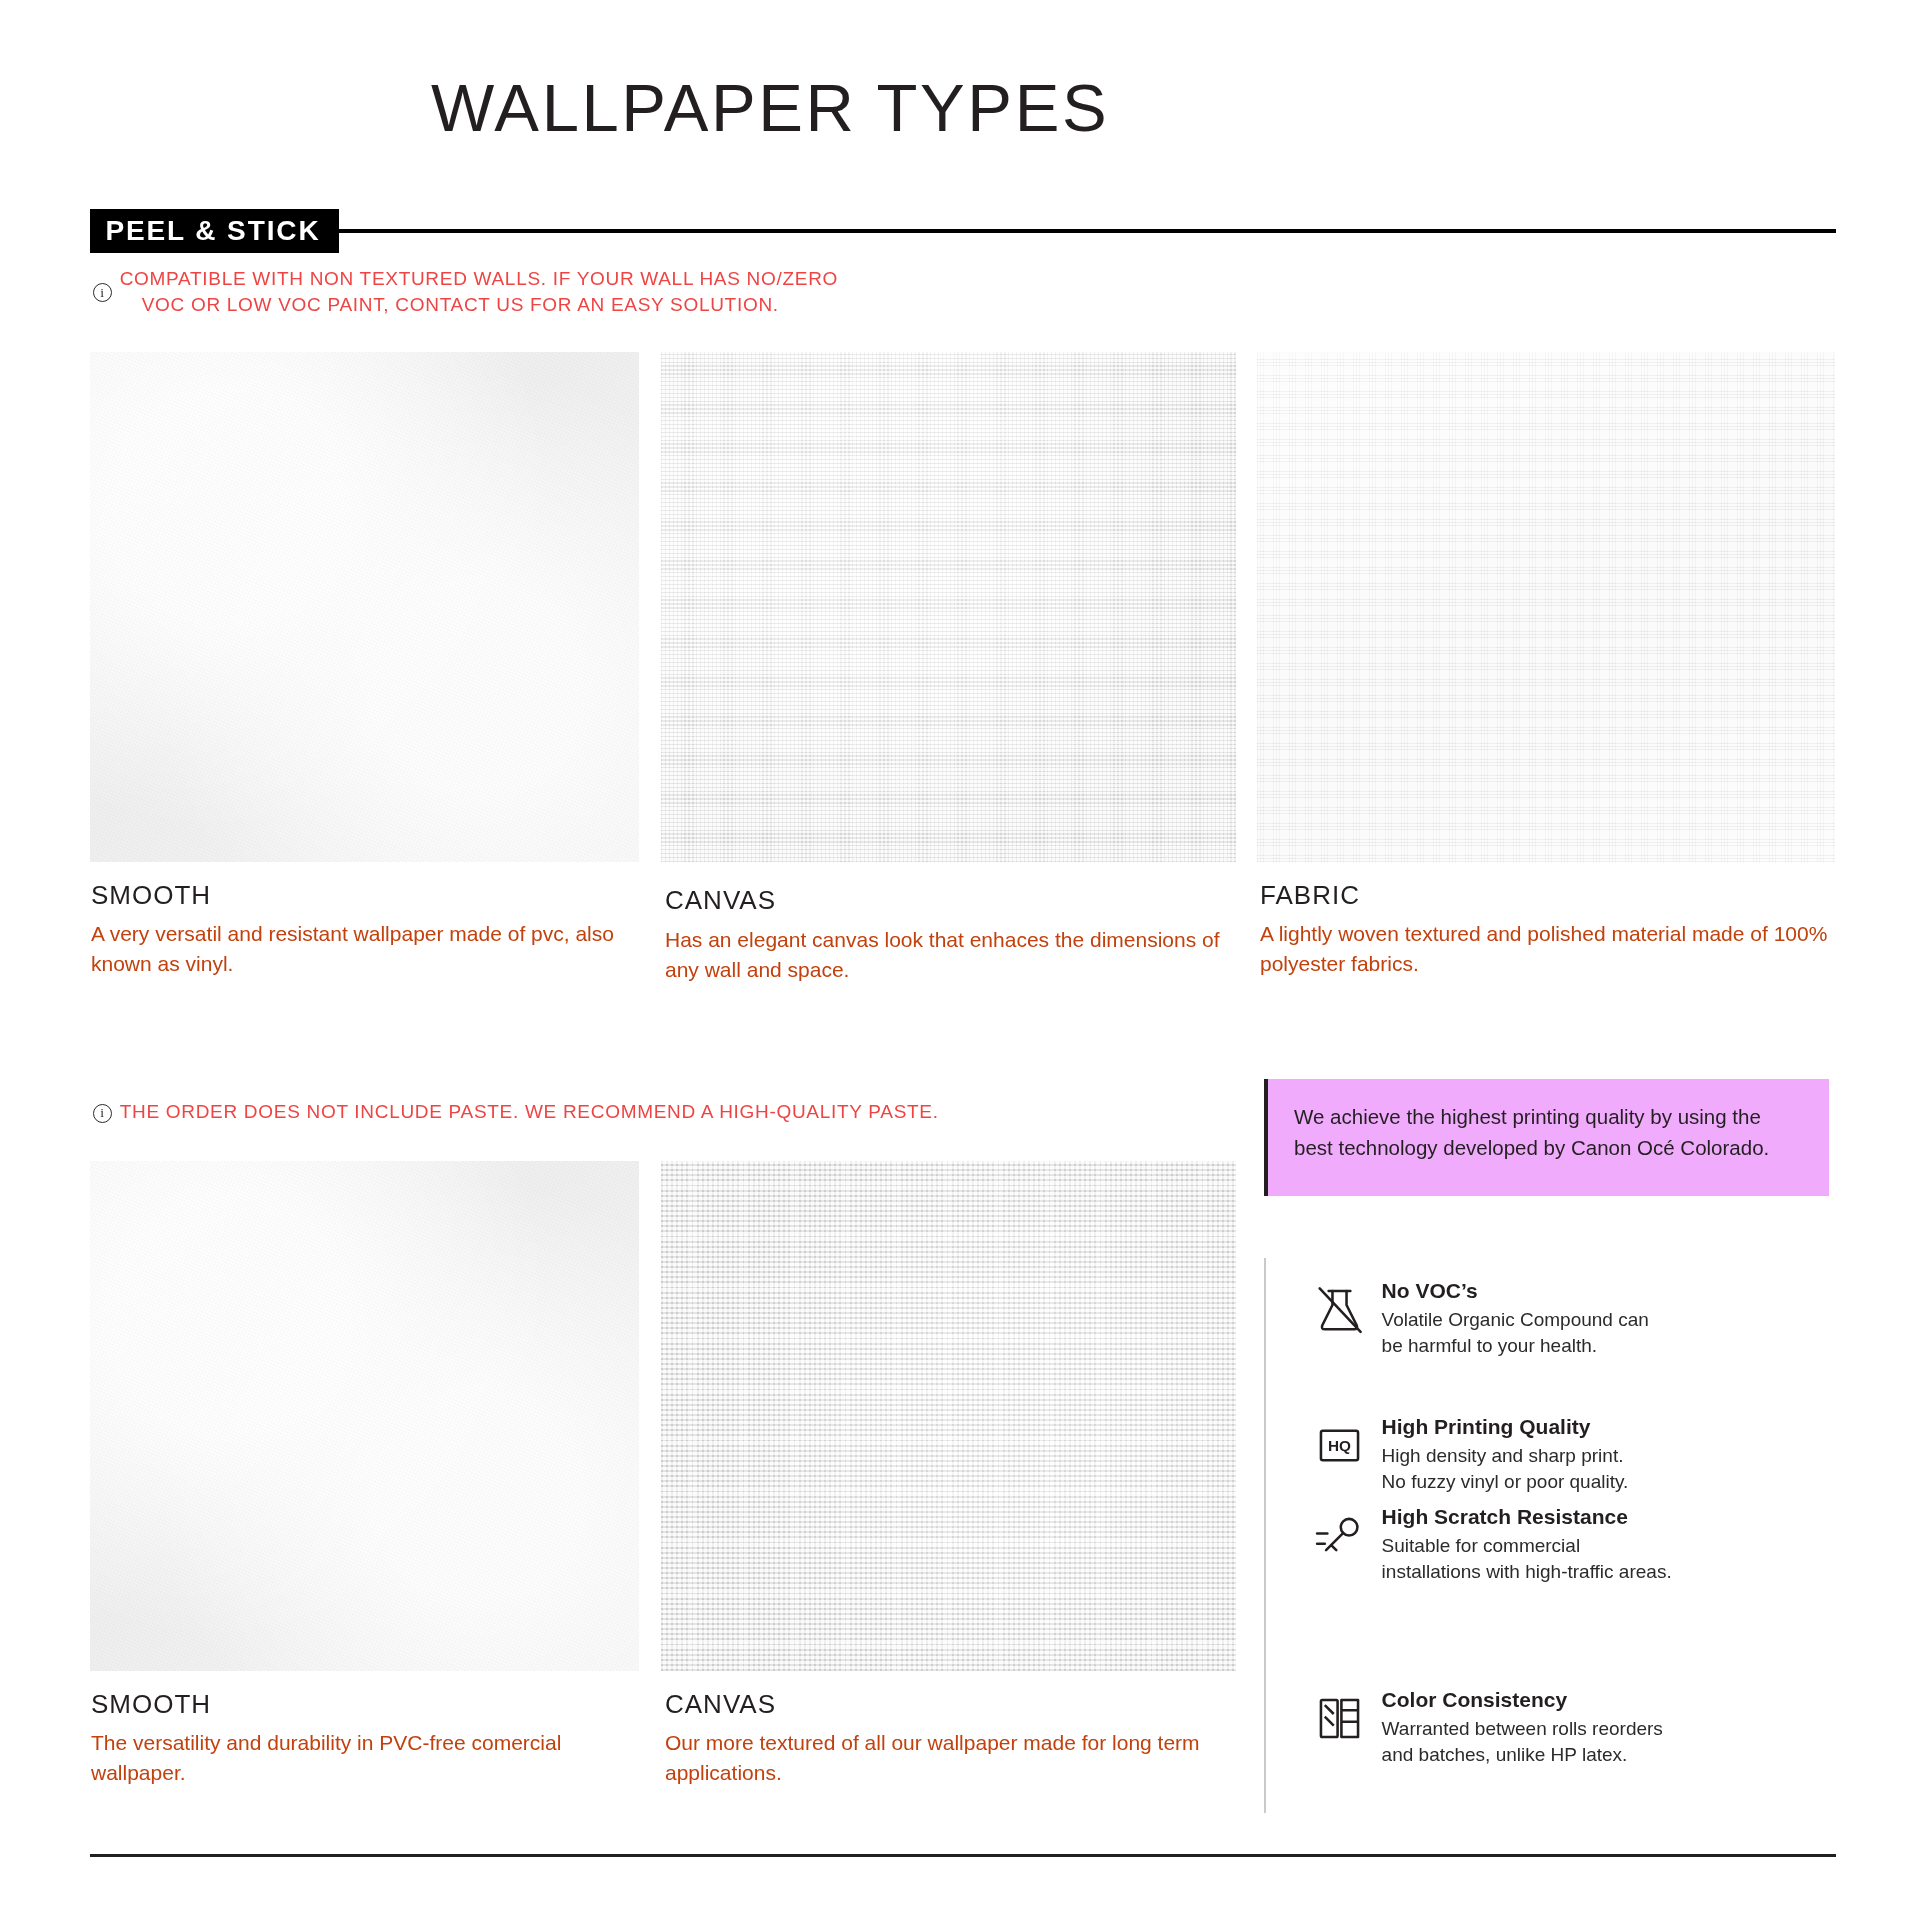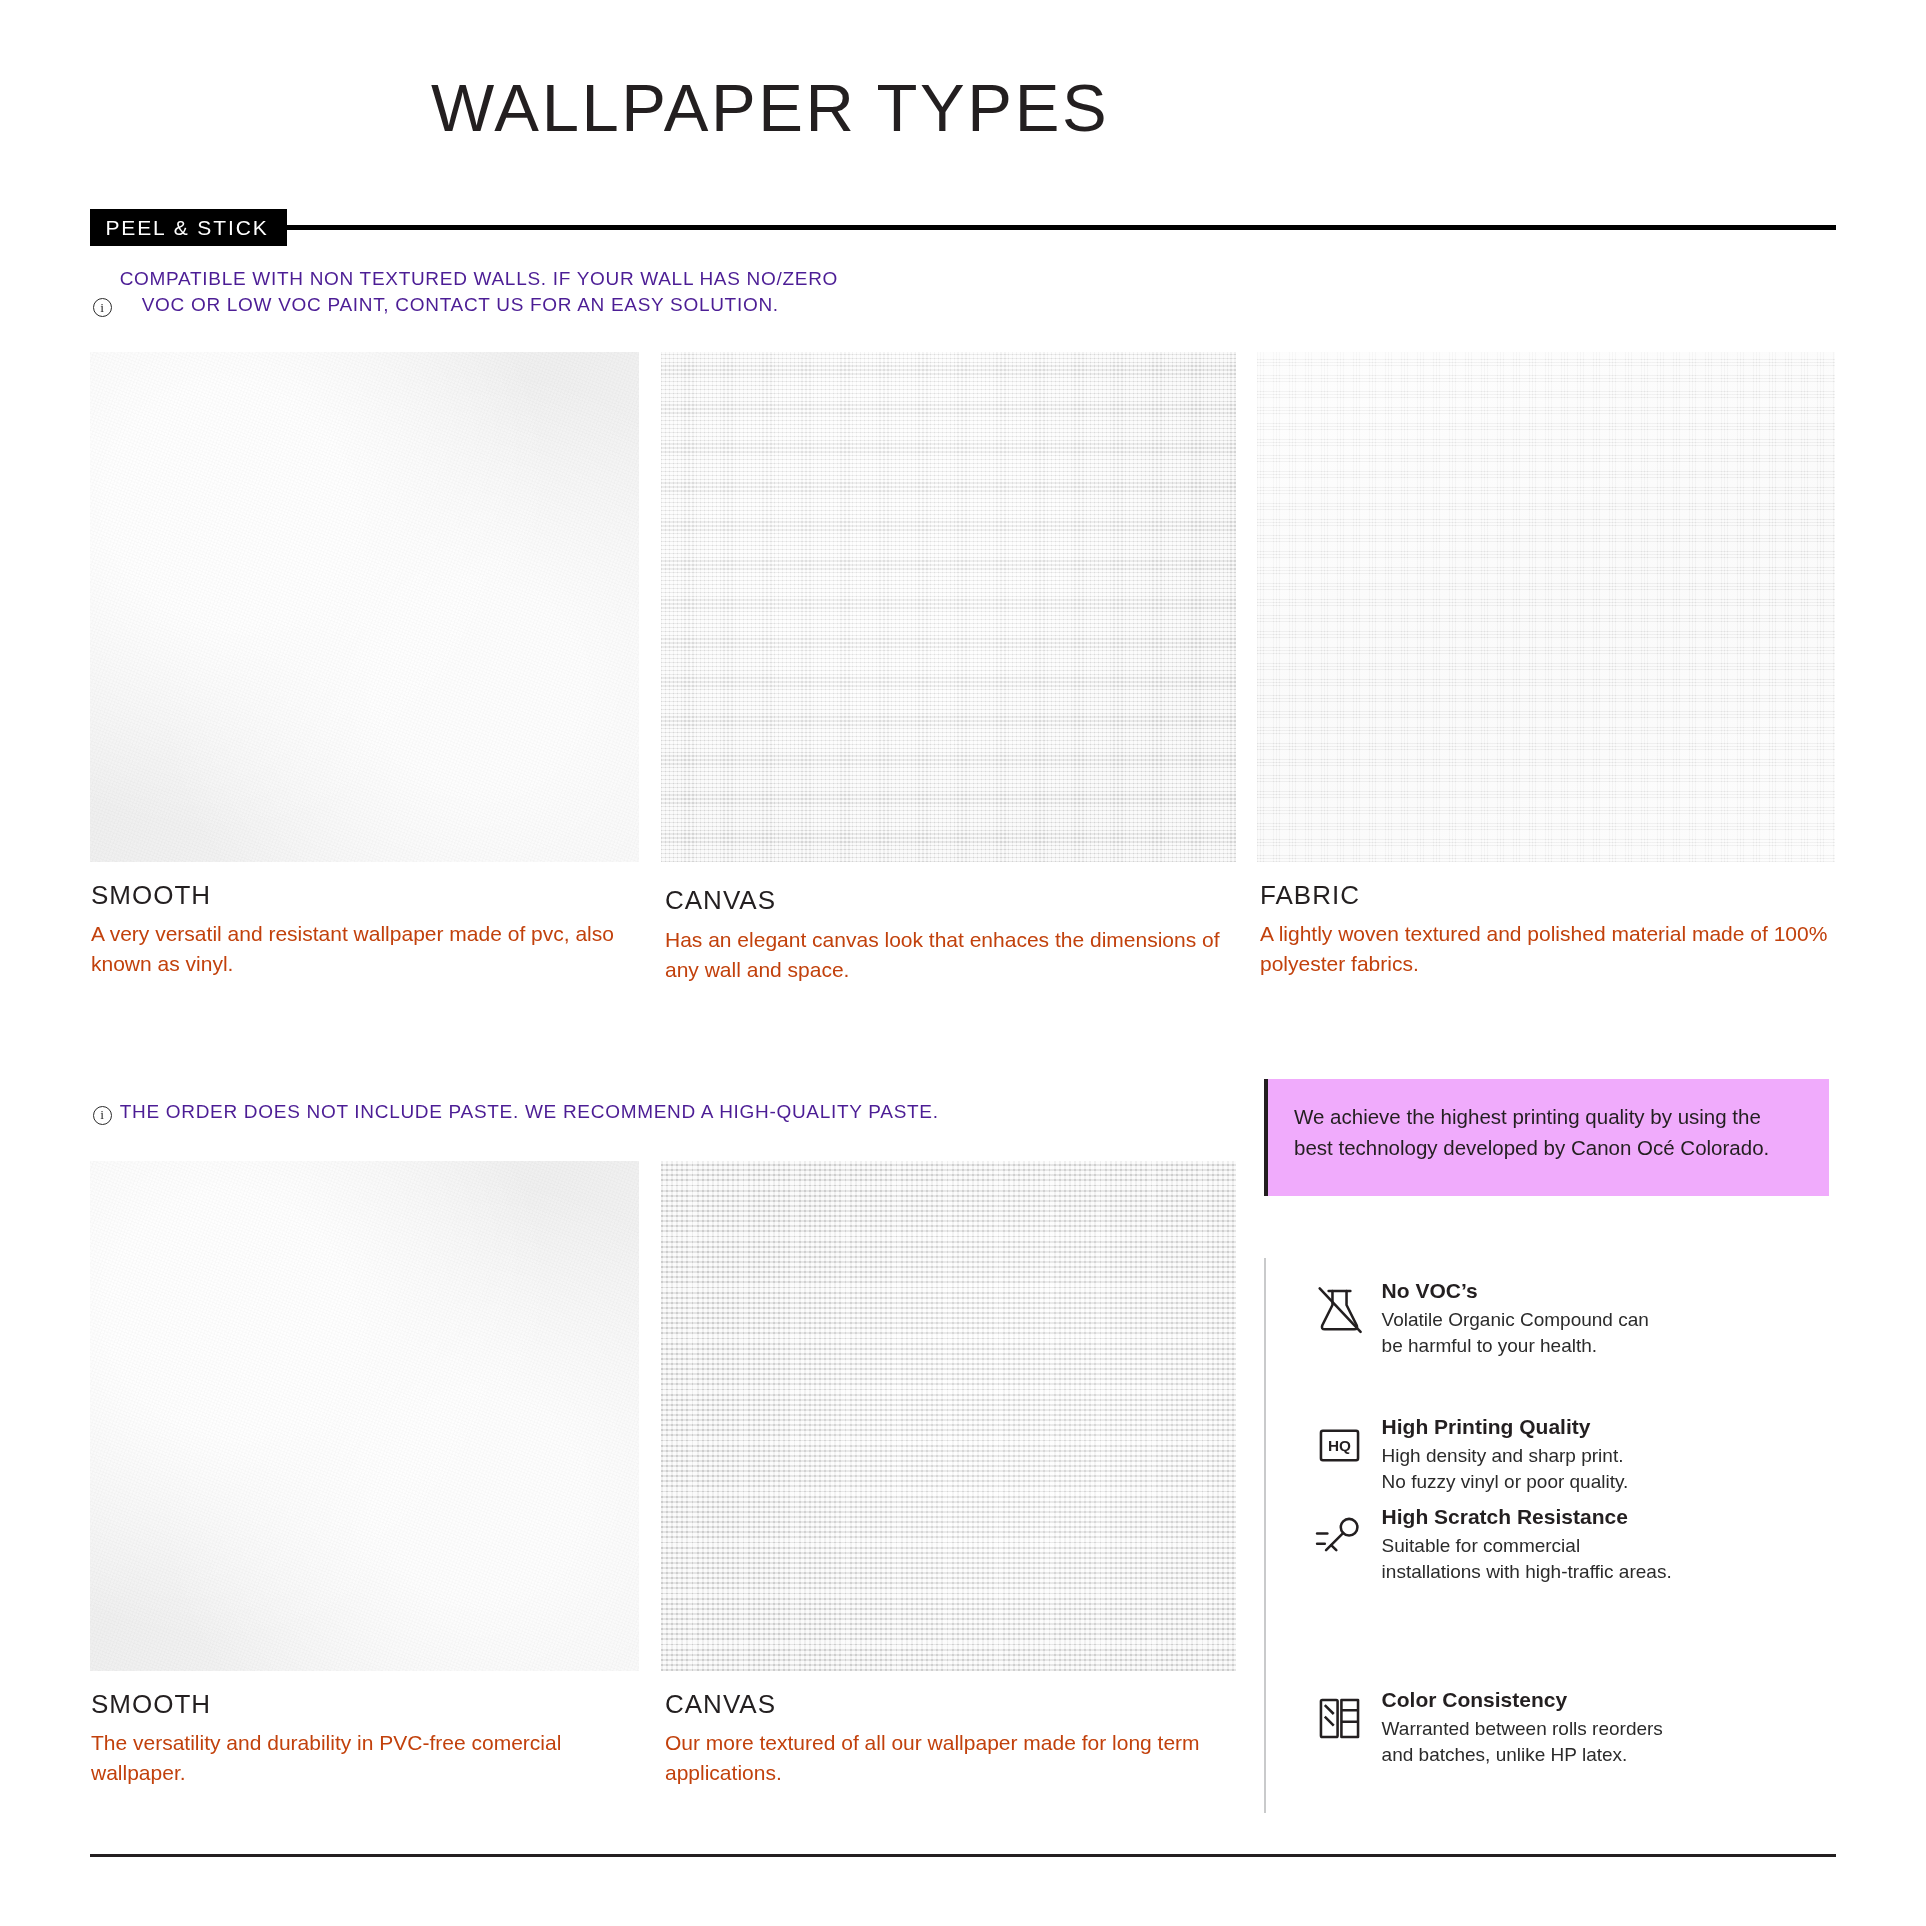--- a/index.html
+++ b/index.html
@@ -34,44 +34,44 @@
   .section-head {
     position: absolute;
     display: flex;
     align-items: center;
     width: 1746px;
     left: 90px;
   }
   .tag {
     background: #000000;
     color: #ffffff;
-    font-size: 21px;
+    font-size: 28px;
     letter-spacing: 1.9px;
-    font-weight: 400;
+    font-weight: 700;
     padding: 7.7px 18px 8.3px 15.4px;
     white-space: nowrap;
     line-height: 1;
   }
   .rule {
     flex: 1;
     height: 4.5px;
     background: #000000;
     margin-left: 0px;
   }
   .rule.thin { height: 3.2px; }
 
   
   .note {
     position: absolute;
     font-size: 19px;
     letter-spacing: 0.7px;
-    color: #4c1d95;
+    color: #ef4444;
     line-height: 1.35;
     display: flex;
-    align-items: flex-end;
+    align-items: center;
   }
   .info-icon {
     display: inline-block;
     width: 19px;
     height: 19px;
     border: 1.3px solid #2b2b2b;
     border-radius: 50%;
     position: relative;
     margin-right: 7.7px;
     margin-top: 2.6px;

